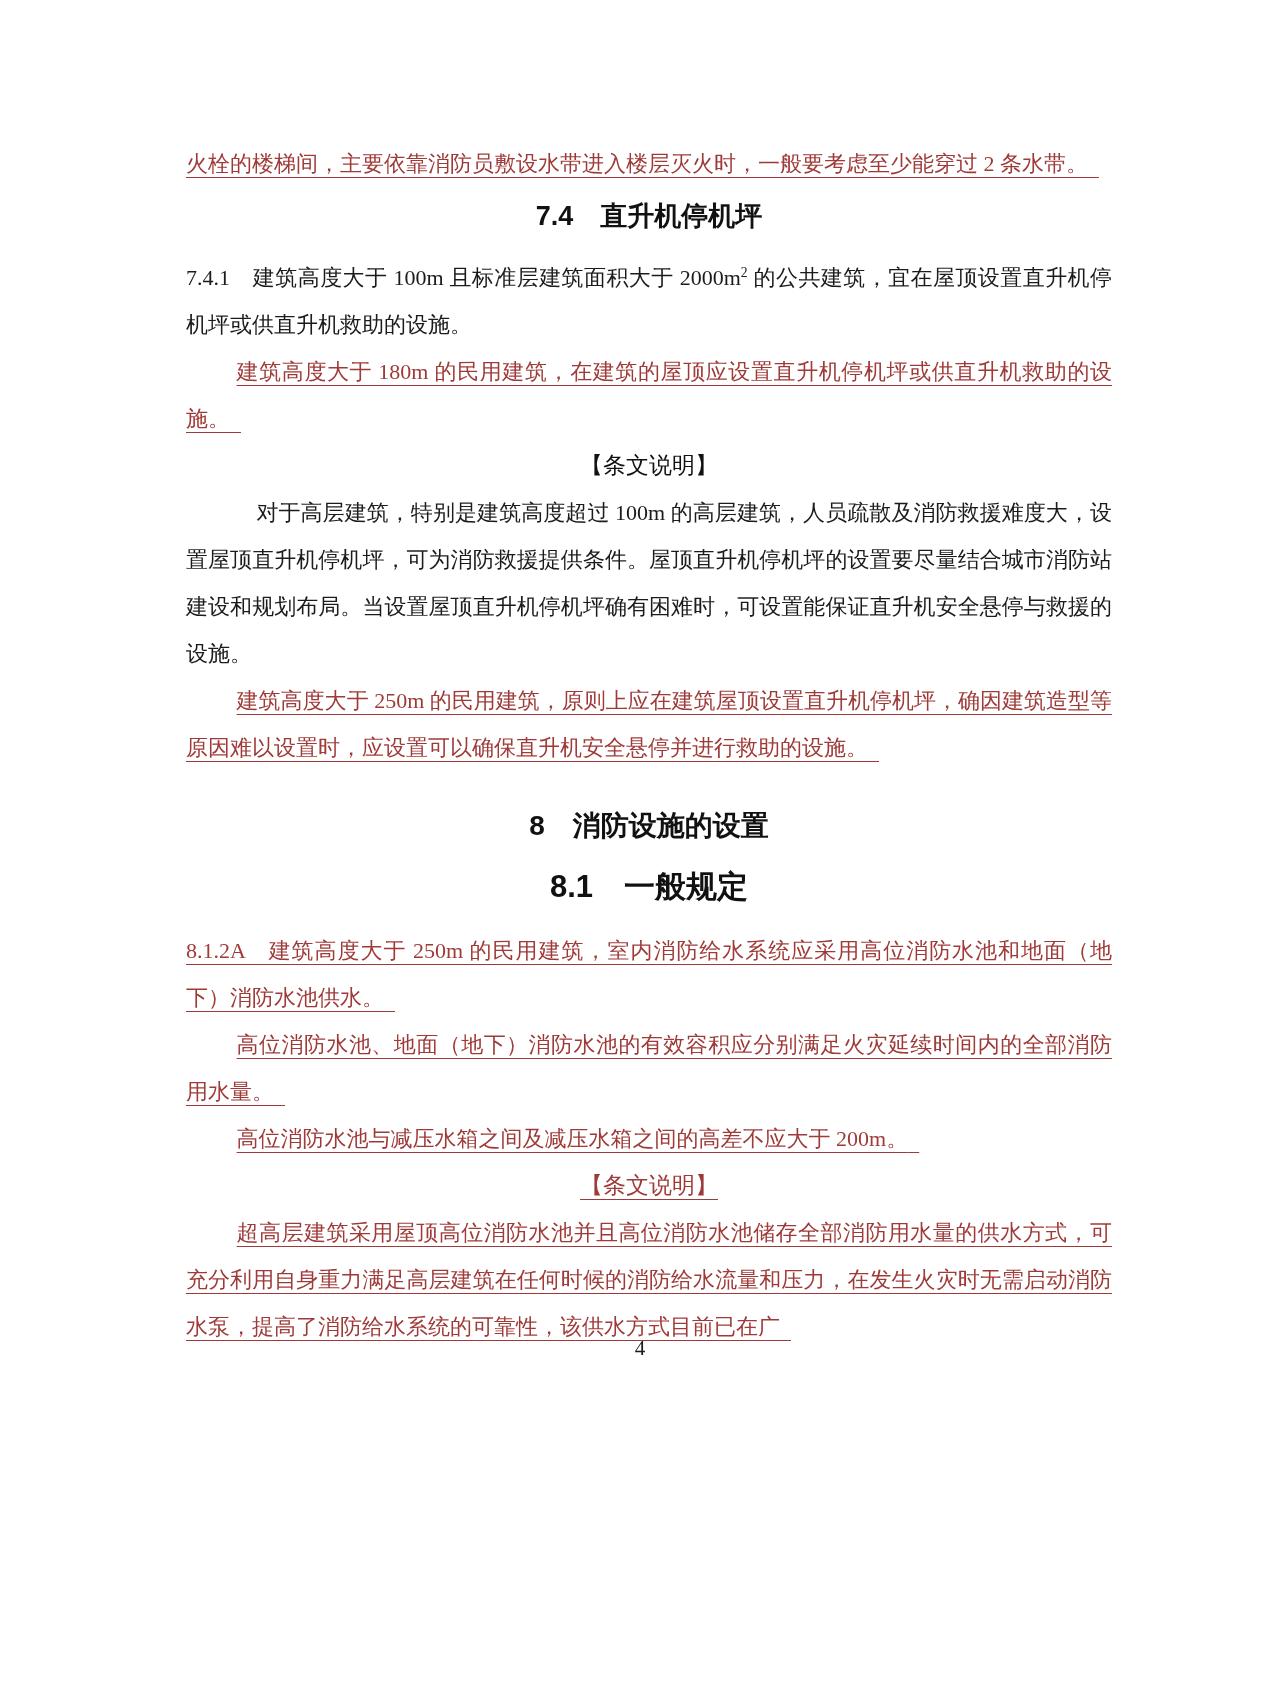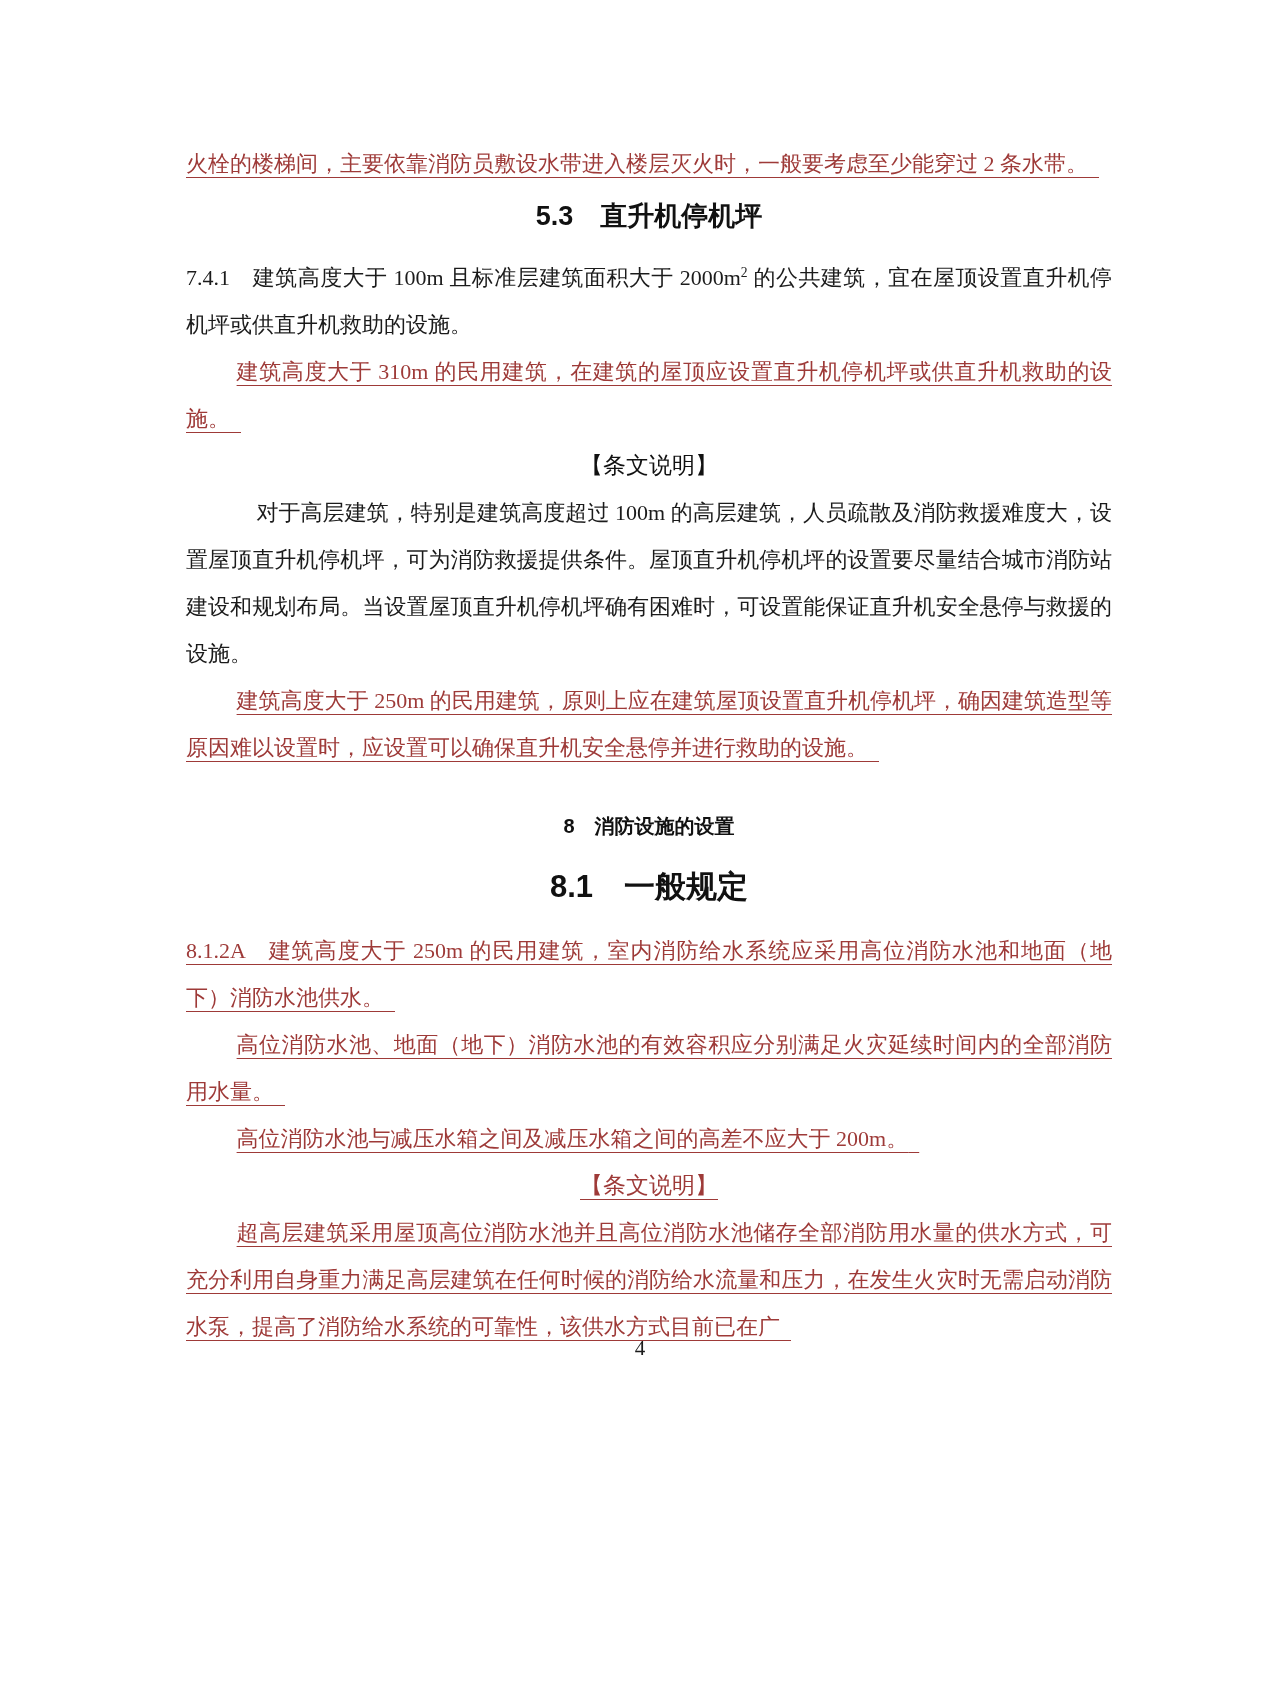--- a/index.html
+++ b/index.html
@@ -27,21 +27,21 @@
   p.red::after { content: "\00a0\00a0"; }  
   .indent { text-indent: 2.3em; }
   .indent-lg { text-indent: 3.2em; }
   .heading {
     font-family: "Liberation Sans", "DejaVu Sans", sans-serif;
     font-weight: bold;
     text-align: center;
     color: #111111;
   }
   .h74 { font-size: 27px; line-height: 47px; margin: 6px 0 14px 0; }
-  .h8  { font-size: 20px; line-height: 50px; margin: 30px 0 12px 0; text-align: center; }
+  .h8  { font-size: 28px; line-height: 50px; margin: 30px 0 12px 0; text-align: center; }
   .h81 { font-size: 31px; line-height: 48px; margin: 0 0 16px 0; }
   .label {
     font-family: "Liberation Sans", "DejaVu Sans", sans-serif;
     font-weight: normal;
     font-size: 23px;
     line-height: 47px;
     text-align: center;
   }
   .label.black { color: #111111; text-decoration: none; }
   sup.sq { font-size: 0.62em; vertical-align: super; line-height: 0; }
@@ -55,25 +55,25 @@
     color: #1b1b1b;
   }
 </style>
 </head>
 <body>
 
 <div class="page">
 
   <p class="red">火栓的楼梯间，主要依靠消防员敷设水带进入楼层灭火时，一般要考虑至少能穿过 2 条水带。</p>
 
-  <div class="heading h74">5.3　直升机停机坪</div>
+  <div class="heading h74">7.4　直升机停机坪</div>
 
   <p><span>7.4.1　建筑高度大于 100m 且标准层建筑面积大于 2000m</span><sup class="sq">2</sup><span> 的公共建筑，宜在屋顶设置直升机停机坪或供直升机救助的设施。</span></p>
 
-  <p class="red indent">建筑高度大于 310m 的民用建筑，在建筑的屋顶应设置直升机停机坪或供直升机救助的设施。</p>
+  <p class="red indent">建筑高度大于 180m 的民用建筑，在建筑的屋顶应设置直升机停机坪或供直升机救助的设施。</p>
 
   <div class="label black">【条文说明】</div>
 
   <p class="indent-lg">对于高层建筑，特别是建筑高度超过 100m 的高层建筑，人员疏散及消防救援难度大，设置屋顶直升机停机坪，可为消防救援提供条件。屋顶直升机停机坪的设置要尽量结合城市消防站建设和规划布局。当设置屋顶直升机停机坪确有困难时，可设置能保证直升机安全悬停与救援的设施。</p>
 
   <p class="red indent">建筑高度大于 250m 的民用建筑，原则上应在建筑屋顶设置直升机停机坪，确因建筑造型等原因难以设置时，应设置可以确保直升机安全悬停并进行救助的设施。</p>
 
   <div class="heading h8">8　消防设施的设置</div>
 
   <div class="heading h81">8.1　一般规定</div>

